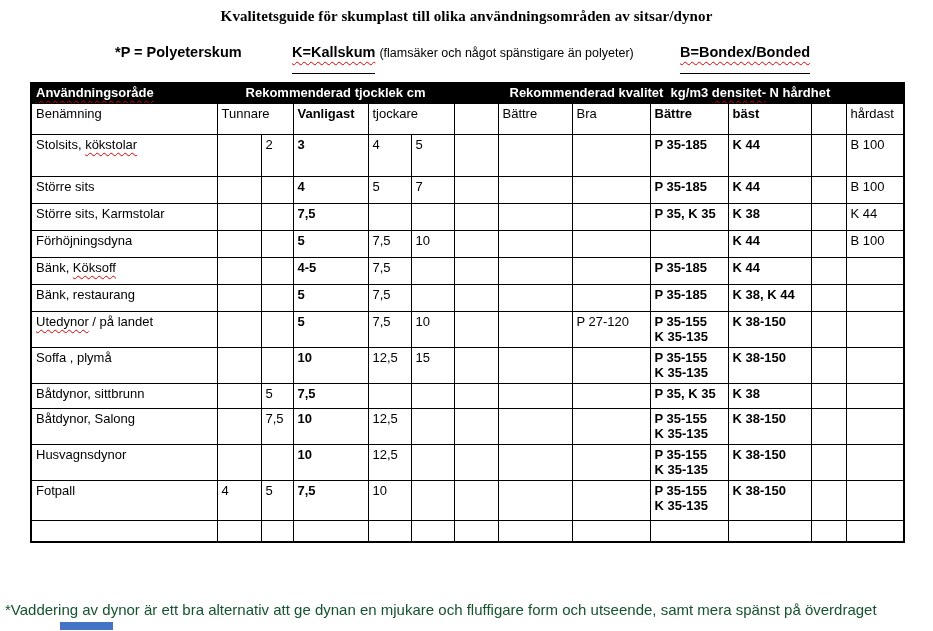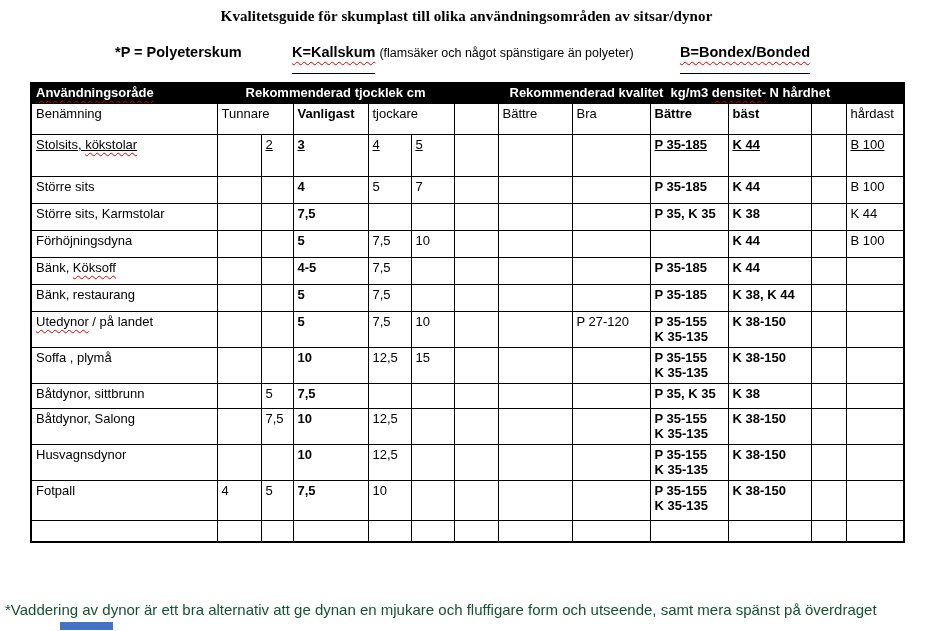--- a/index.html
+++ b/index.html
@@ -91,21 +91,21 @@
         <td colspan="1"></td>
         <td colspan="1">Bättre</td>
         <td colspan="1">Bra</td>
         <td colspan="1" class="b15">Bättre</td>
         <td colspan="1" class="b15">bäst</td>
         <td colspan="1"></td>
         <td colspan="1">hårdast</td>
       </tr>
   </thead>
   <tbody>
-      <tr style="height: 42px; text-decoration: underline;">
+      <tr style="height: 42px;">
         <td><span>Stolsits, </span><span class="wavy">kökstolar</span></td>
         <td class="pre"></td>
         <td class="pre">2</td>
         <td class="bcell pre">3</td>
         <td class="pre">4</td>
         <td class="pre">5</td>
         <td class="pre"></td>
         <td class="pre"></td>
         <td class="pre"></td>
         <td class="bcell pre">P 35-185</td>

